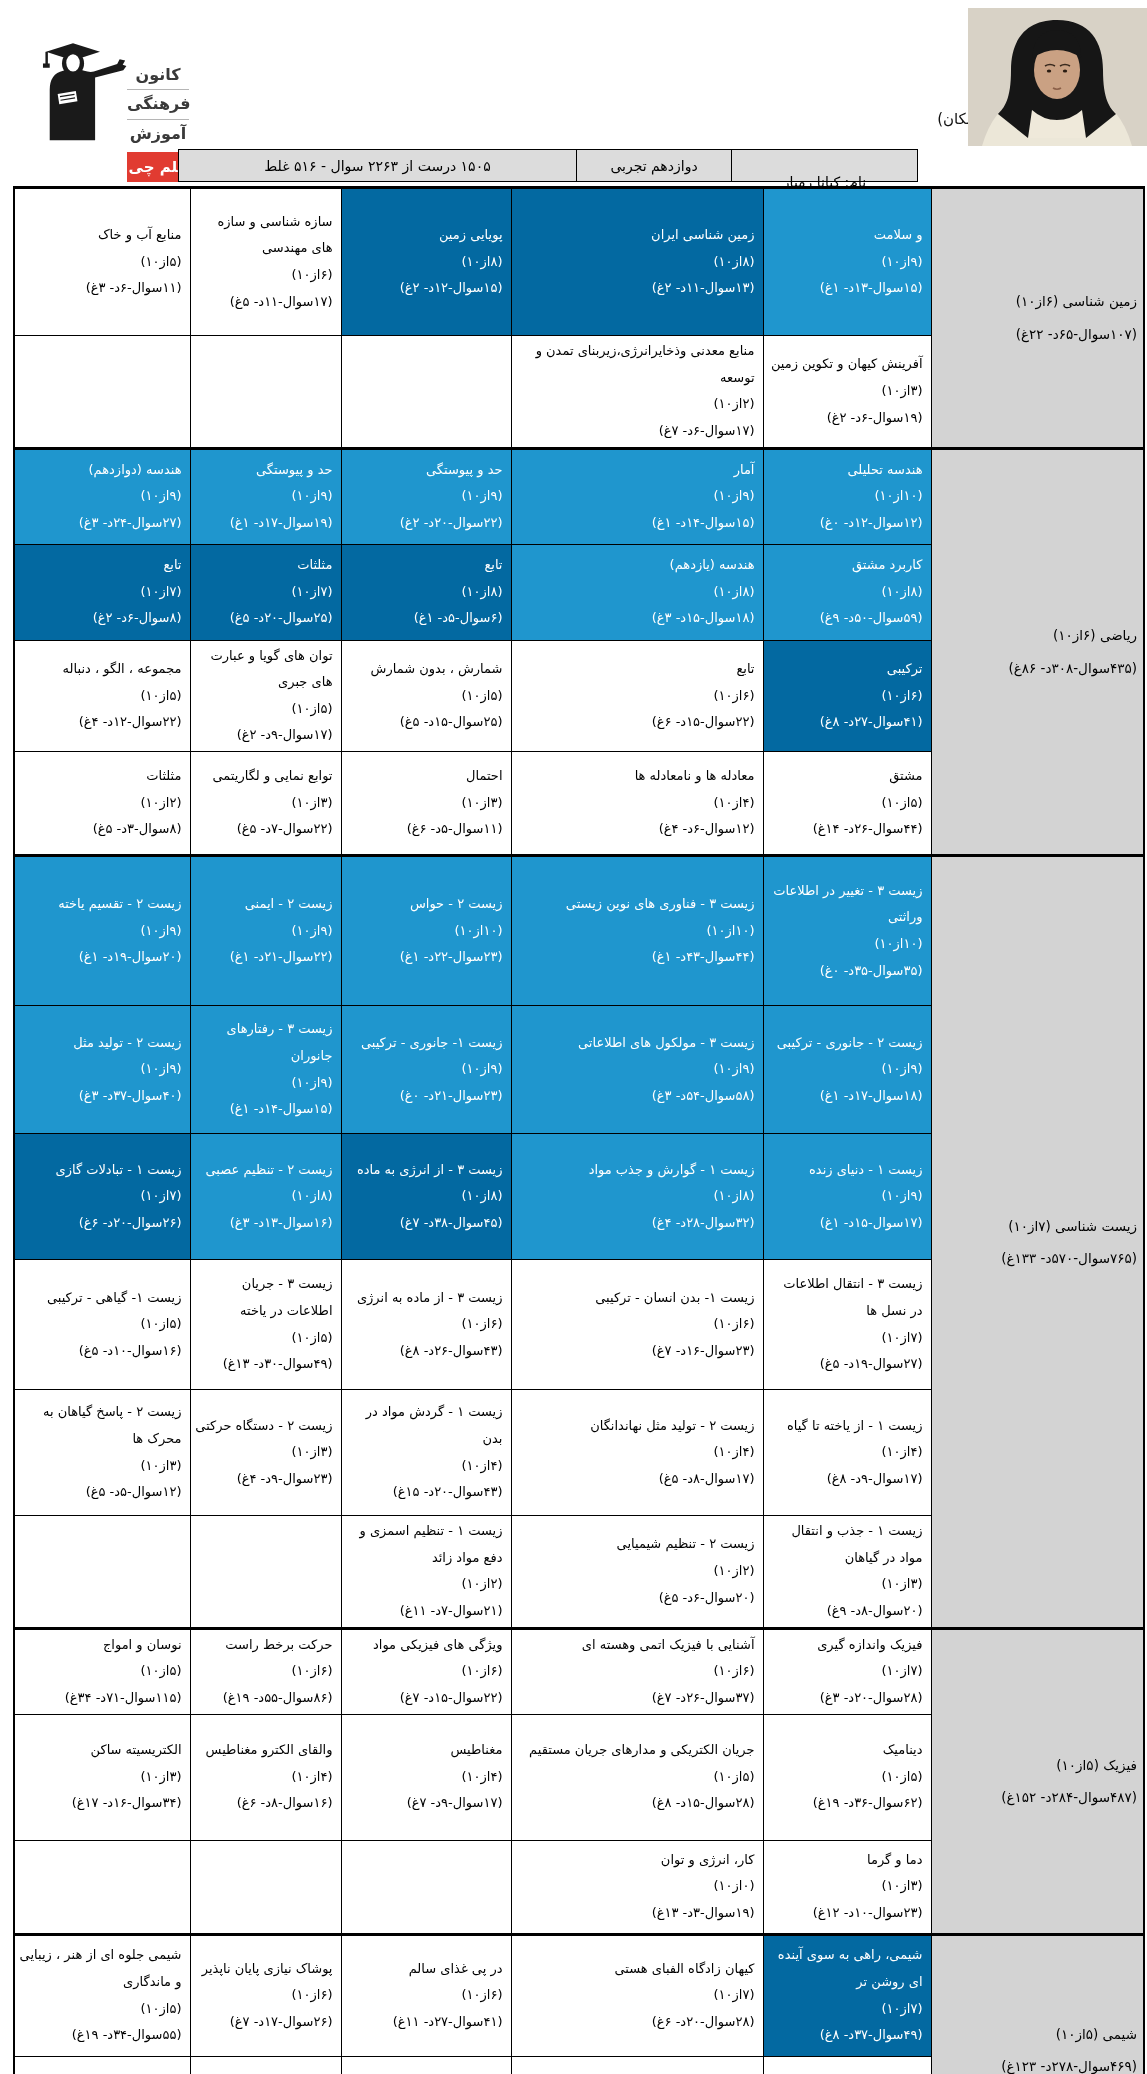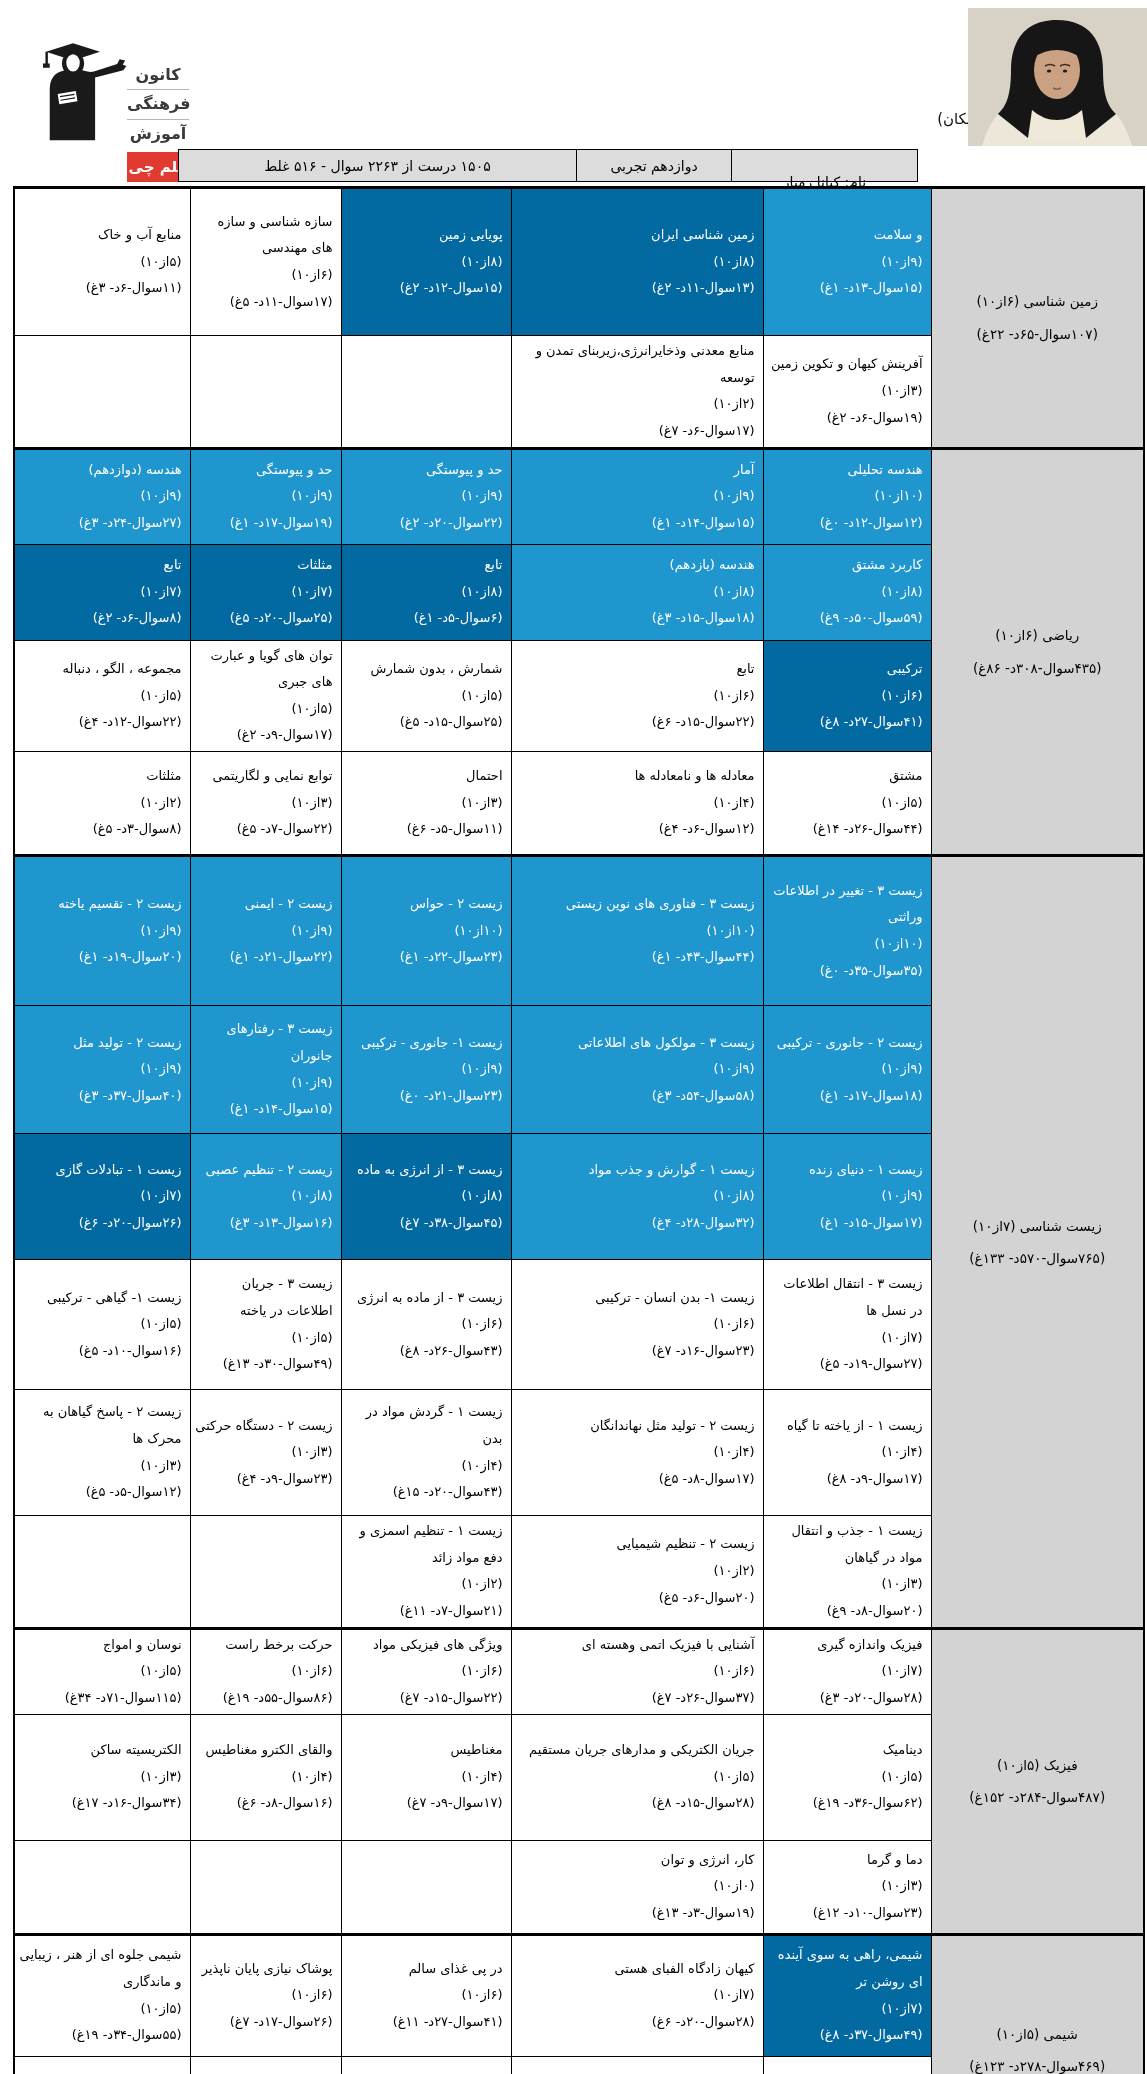--- a/index.html
+++ b/index.html
@@ -22,21 +22,21 @@
   .infobar{position:absolute;top:149px;right:229px;width:740px;height:33px;background:#dcdcdc;border:1px solid #000;display:flex;direction:rtl;box-sizing:border-box;}
   .infobar .cell{display:flex;align-items:center;justify-content:center;font-size:14px;color:#000;box-sizing:border-box;}
   .cell-name{width:185px;margin-top:32px;}
   .cell-grade{width:155px;border-right:1px solid #000;text-align:center;}
   .cell-score{flex:1;border-right:1px solid #000;}
 
   
   .main-table{position:absolute;top:186px;right:2px;border-collapse:collapse;table-layout:fixed;width:1132px;border:2px solid #000;}
   .main-table td{border:1px solid #000;vertical-align:middle;padding:2px 8px 2px 4px;text-align:right;font-size:13px;line-height:2.05;color:#000;overflow:hidden;}
   .main-table tr.section-start td{border-top:3px solid #000;}
-  td.cat{background:#d3d3d3;text-align:center;font-size:13.5px;line-height:2.4;padding:2px 6px;}
+  td.cat{background:#d3d3d3;text-align:right;font-size:13.5px;line-height:2.4;padding:2px 6px;}
   td.bg-dark{background:#1f96ce;color:#fff;}
   td.bg-light{background:#0369a1;color:#fff;}
   .cl{white-space:normal;}
 </style>
 </head>
 <body>
 
 <div class="page">
 
   <div class="logo">

